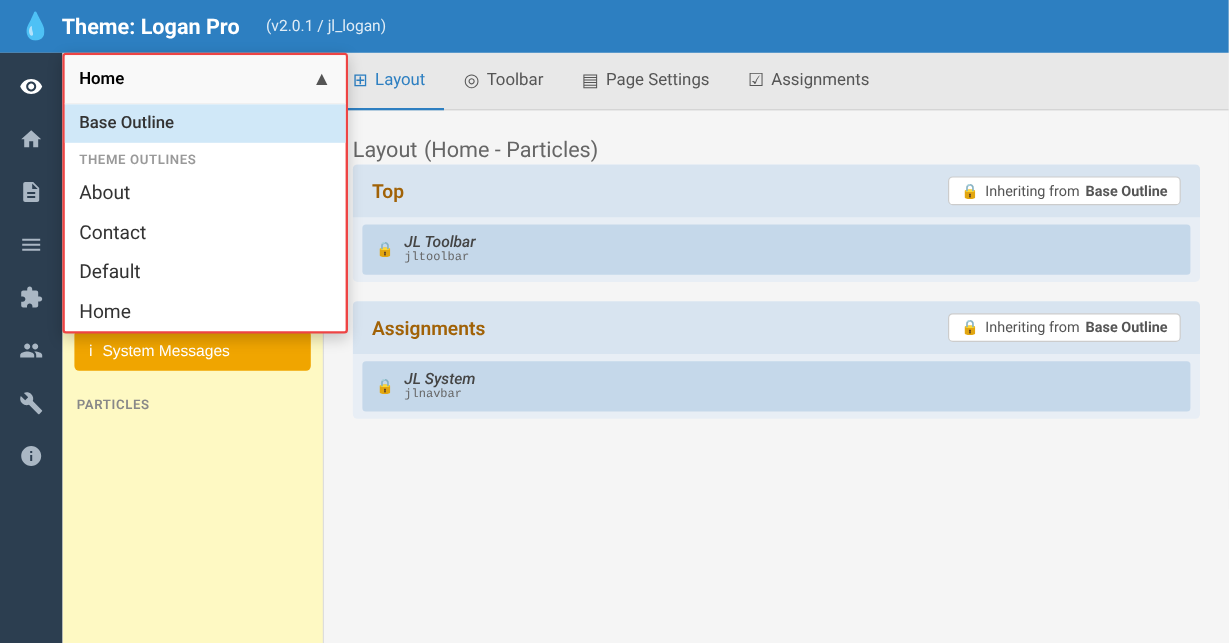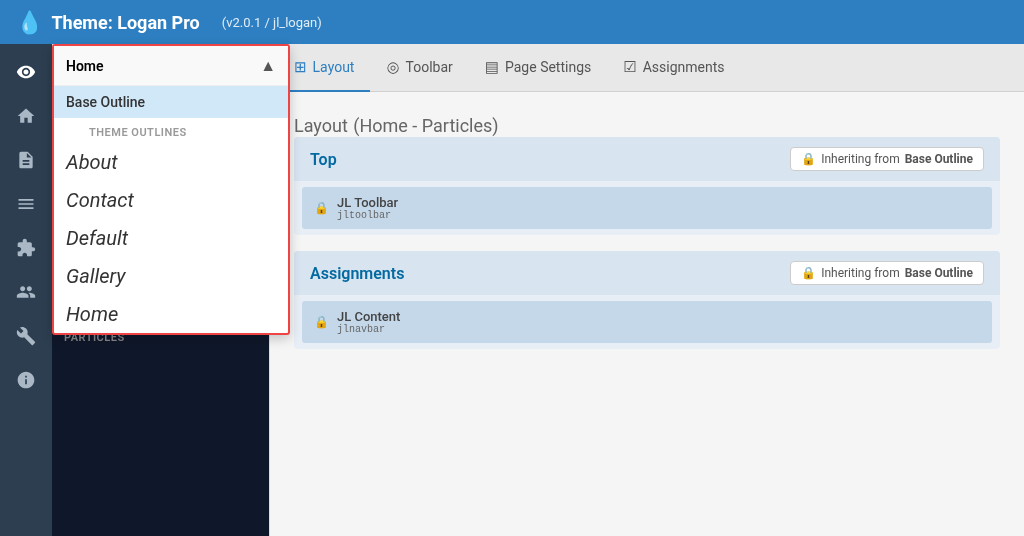--- a/index.html
+++ b/index.html
@@ -83,21 +83,21 @@
     }
     .tab-item.active { color: #2d7fc1; border-bottom: 2px solid #2d7fc1; }
     .tab-icon { font-size: 15px; }
 
     
     .panel { flex: 1; display: flex; overflow: hidden; }
 
     
     .particles-panel {
       width: 218px;
-      background: #0f172a;
+      background: #fef9c3;
       border-right: 1px solid #ddd;
       display: flex;
       flex-direction: column;
       overflow-y: auto;
       flex-shrink: 0;
     }
     .panel-section-title {
       font-size: 11px; color: #888; font-weight: 600;
       padding: 10px 12px 4px; text-transform: uppercase; letter-spacing: 0.5px;
     }
@@ -125,38 +125,38 @@
       background: #e8eef5;
       border-radius: 4px;
       margin-bottom: 16px;
       overflow: hidden;
     }
     .section-header {
       display: flex; align-items: center; justify-content: space-between;
       padding: 10px 16px;
       background: #d8e4f0;
     }
-    .section-name { font-size: 16px; font-weight: 600; color: #0369a1; }
+    .section-name { font-size: 16px; font-weight: 600; color: #a16207; }
     .inherit-badge {
       background: white;
       border: 1px solid #ccc;
       border-radius: 4px;
       padding: 4px 10px;
       font-size: 12px;
       color: #555;
       display: flex; align-items: center; gap: 5px;
     }
     .row-item {
       background: #c5d8ea;
       margin: 6px 8px;
       padding: 8px 12px;
       border-radius: 3px;
       display: flex; align-items: center; gap: 8px;
     }
-    .row-item-name { font-size: 13px; font-weight: 500; color: #444; }
+    .row-item-name { font-size: 13px; font-weight: 500; color: #444; font-style: italic; }
     .row-item-sub { font-size: 10px; color: #666; font-family: Liberation Mono, monospace; }
     .row-lock { color: #888; font-size: 12px; }
 
     
     .dropdown-overlay {
       position: absolute;
       top: 44px; left: 52px;
       width: 238px;
       background: white;
       border: 2px solid #e44;
@@ -174,27 +174,26 @@
     .dropdown-arrow-up { font-size: 16px; color: #555; }
     .dropdown-active-item {
       background: #d0e8f8;
       padding: 8px 12px;
       font-size: 14px;
       font-weight: 500;
       color: #333;
     }
     .dropdown-section-label {
       padding: 8px 12px 4px;
-      font-size: 11px; color: #999; font-weight: 600; text-transform: uppercase; letter-spacing: 0.5px; margin-left: 23px;
+      font-size: 11px; color: #999; font-weight: 600; text-transform: uppercase; letter-spacing: 0.5px;
     }
     .dropdown-item {
       padding: 7px 12px;
-      font-size: 20px; color: #333;
+      font-size: 16px; color: #333;
       cursor: pointer;
-      font-style: italic;
     }
   </style>
 </head>
 <body>
 
 <div style="position:relative; width:1024px; height:536px;">
 
   <div class="header">
     <span style="font-size:22px; margin-right:8px; color:white;">💧</span>
     <span class="header-title">Theme: Logan Pro</span>
@@ -332,37 +331,36 @@
               <span class="section-name">Assignments</span>
               <div class="inherit-badge">
                 <span>🔒</span>
                 <span>Inheriting from</span>
                 <strong>Base Outline</strong>
               </div>
             </div>
             <div class="row-item">
               <span class="row-lock">🔒</span>
               <div>
-                <div class="row-item-name">JL Content</div>
+                <div class="row-item-name">JL System</div>
                 <div class="row-item-sub">jlnavbar</div>
               </div>
             </div>
           </div>
         </div>
       </div>
     </div>
   </div>
 
   <div class="dropdown-overlay">
     <div class="dropdown-header">
       <span class="dropdown-home-text">Home</span>
       <span class="dropdown-arrow-up">▲</span>
     </div>
     <div class="dropdown-active-item">Base Outline</div>
     <div class="dropdown-section-label">THEME OUTLINES</div>
     <div class="dropdown-item">About</div>
     <div class="dropdown-item">Contact</div>
     <div class="dropdown-item">Default</div>
-    <div class="dropdown-item">Gallery</div>
     <div class="dropdown-item">Home</div>
   </div>
 
 </div>
 
 </body></html>

